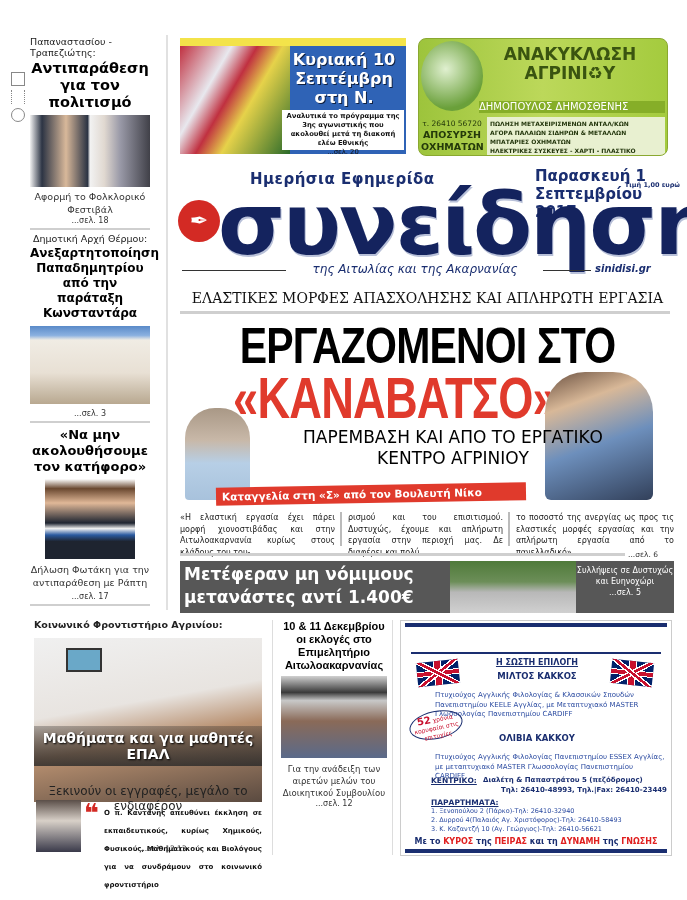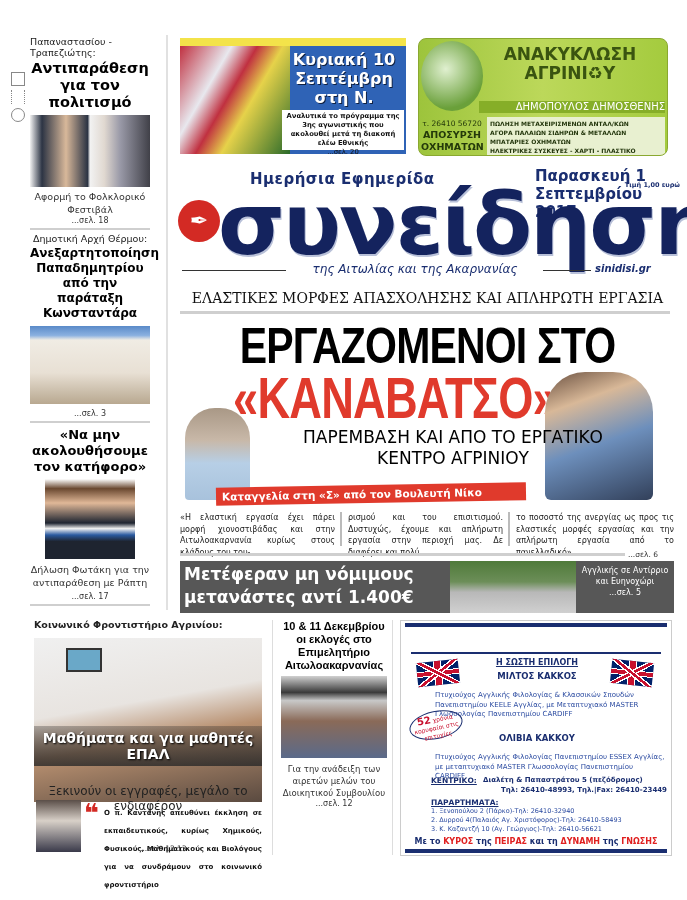--- a/index.html
+++ b/index.html
@@ -24,21 +24,21 @@
   
   .sport-box { left: 180px; top: 38px; width: 226px; height: 116px; background: #2f63b6; overflow: hidden; }
   .sport-box .yellowbar { position: absolute; left: 0; top: 0; width: 100%; height: 8px; background: #f3e34a; }
   .sport-box .players { position: absolute; left: 0; top: 8px; width: 110px; height: 108px; background: linear-gradient(120deg,#c03040 0%,#e8e8ee 30%,#c03040 45%,#e6d24a 60%,#2a6a2a 100%); }
   .sport-box .title { position: absolute; left: 102px; top: 12px; width: 124px; color: #fff; font-weight: bold; font-size: 16px; line-height: 19px; text-align: center; text-shadow: 1px 1px 0 #102040; }
   .sport-box .desc { position: absolute; left: 102px; top: 72px; width: 122px; height: 40px; background: #fff; font-size: 6.8px; line-height: 9px; text-align: center; font-weight: bold; padding-top: 2px; color: #111; }
 
   .recycle-box { left: 418px; top: 38px; width: 250px; height: 118px; border-radius: 8px; background: linear-gradient(90deg,#9dc43c,#bcd85a 50%,#a4cb3e); overflow: hidden; border: 1px solid #8aa830; }
   .recycle-box .globe { position: absolute; left: 2px; top: 2px; width: 62px; height: 70px; border-radius: 50%; background: radial-gradient(circle at 40% 40%,#e0f0d0,#6aa03a 70%); }
   .recycle-box .t1 { position: absolute; left: 56px; top: 6px; width: 190px; text-align: center; font-size: 17px; font-weight: bold; color: #3a5410; line-height: 19px; }
-  .recycle-box .t2 { position: absolute; left: 60px; top: 62px; width: 186px; text-align: right; font-size: 10px; color: #fff; background: #86ae28; line-height: 12px; }
+  .recycle-box .t2 { position: absolute; left: 60px; top: 62px; width: 186px; text-align: left; font-size: 10px; color: #fff; background: #86ae28; line-height: 12px; }
   .recycle-box .phone { position: absolute; left: 2px; top: 80px; width: 62px; text-align: center; font-size: 7.5px; font-weight: normal; color: #24390a; }
   .recycle-box .big { position: absolute; left: 2px; top: 90px; width: 62px; text-align: center; font-size: 9.5px; font-weight: bold; color: #24390a; line-height: 12px; }
   .recycle-box .list { position: absolute; left: 68px; top: 78px; width: 178px; font-size: 6px; font-weight: bold; color: #1f3208; line-height: 9px; background: #e8f0d0; padding: 2px 3px; }
 
   
   .daily { left: 250px; top: 170px; font-size: 15px; font-weight: bold; color: #1a2e70; letter-spacing: 0.5px; }
   .date { left: 535px; top: 167px; width: 145px; font-size: 15px; font-weight: bold; color: #1a2e70; }
   .price { left: 535px; top: 181px; width: 145px; text-align: right; font-size: 6.5px; font-weight: bold; color: #1a2e70; }
   .logo-circle { left: 178px; top: 200px; width: 42px; height: 42px; border-radius: 50%; background: #d32a24; color: #fff; font-size: 22px; text-align: center; line-height: 42px; }
   .logo { left: 218px; top: 176px; font-size: 86px; line-height: 96px; font-weight: bold; color: #14235e; letter-spacing: -2px; font-family: "DejaVu Sans", sans-serif; text-shadow: 1px 2px 0 #b8c0d8; }
@@ -202,21 +202,21 @@
   <div class="colsep" style="left:328px;"></div>
   <div class="col" style="left:336px;width:158px;">το ποσοστό της ανεργίας ως προς τις ελαστικές μορφές εργασίας και την απλήρωτη εργασία από το πανελλαδικό»</div>
 </div>
 <div class="abs rule-mid"></div>
 <div class="abs pg6">...σελ. 6</div>
 
 <div class="abs grey-bar">
   <div class="t">Μετέφεραν μη νόμιμους μετανάστες αντί 1.400€</div>
   <div class="ph"></div>
   <div class="r">
-    <div>Αγγλικής σε Αντίρριο και Ευηνοχώρι</div>
+    <div>Συλλήψεις σε Δυστυχώς και Ευηνοχώρι</div>
     <div>...σελ. 5</div>
   </div>
 </div>
 
 <div class="abs bl-kicker">Κοινωνικό Φροντιστήριο Αγρινίου:</div>
 <div class="abs bl-photo">
   <div class="tv"></div>
   <div class="over">Μαθήματα και για μαθητές ΕΠΑΛ</div>
 </div>
 <div class="abs bl-sub">Ξεκινούν οι εγγραφές, μεγάλο το ενδιαφέρον</div>

